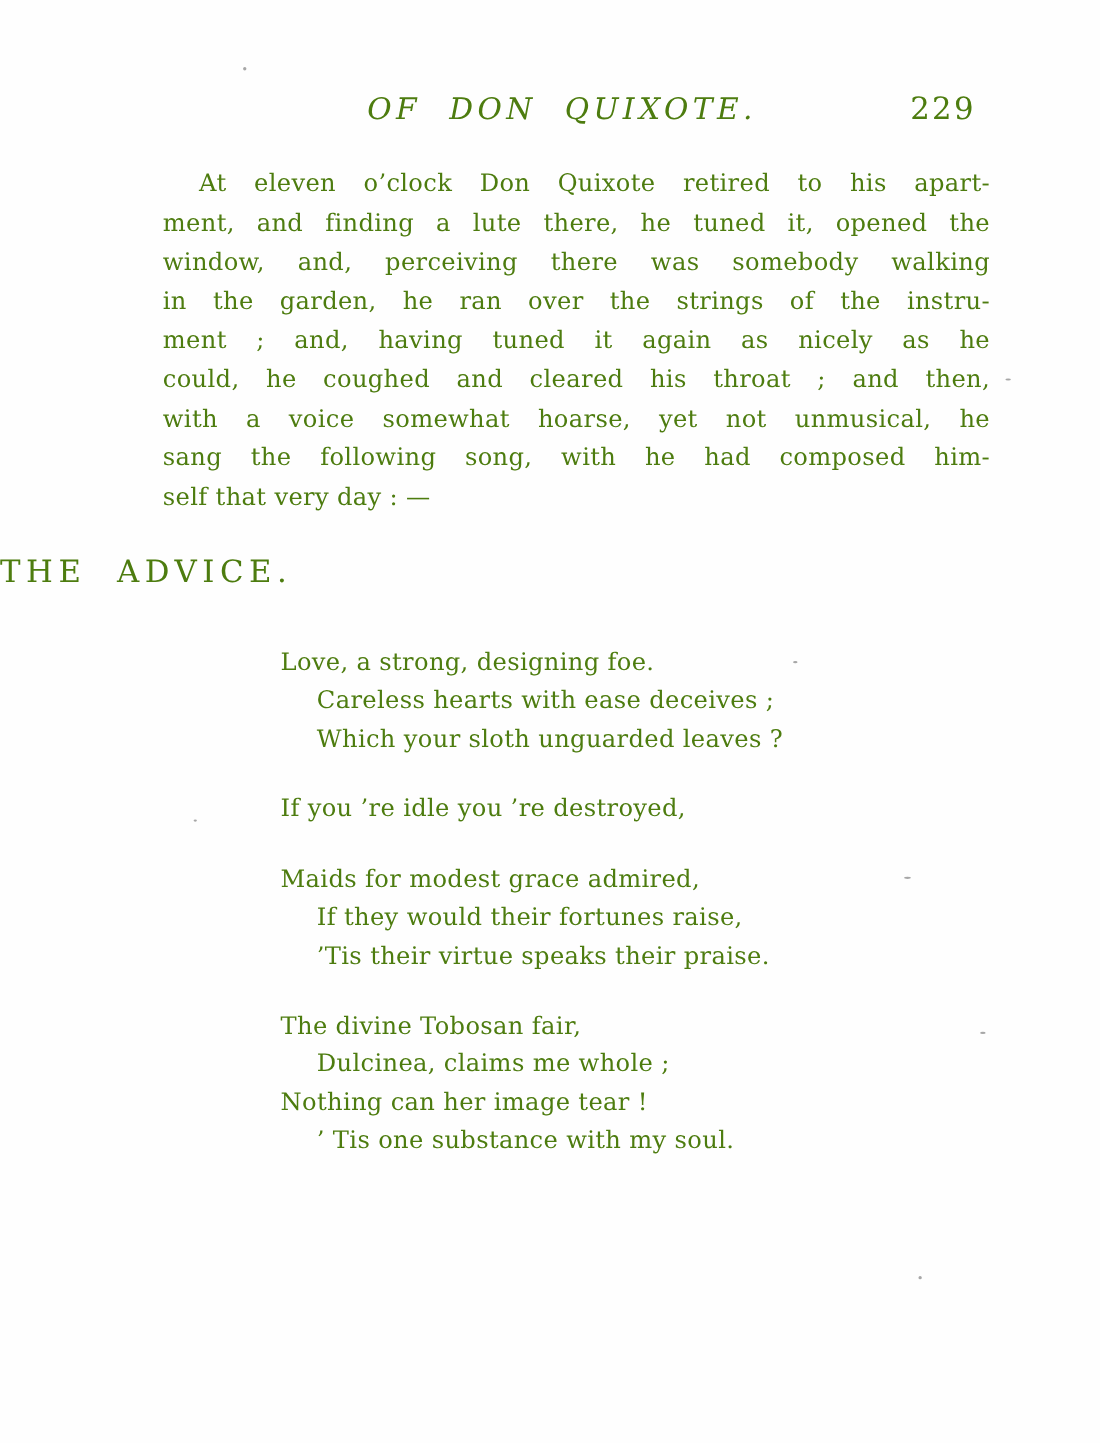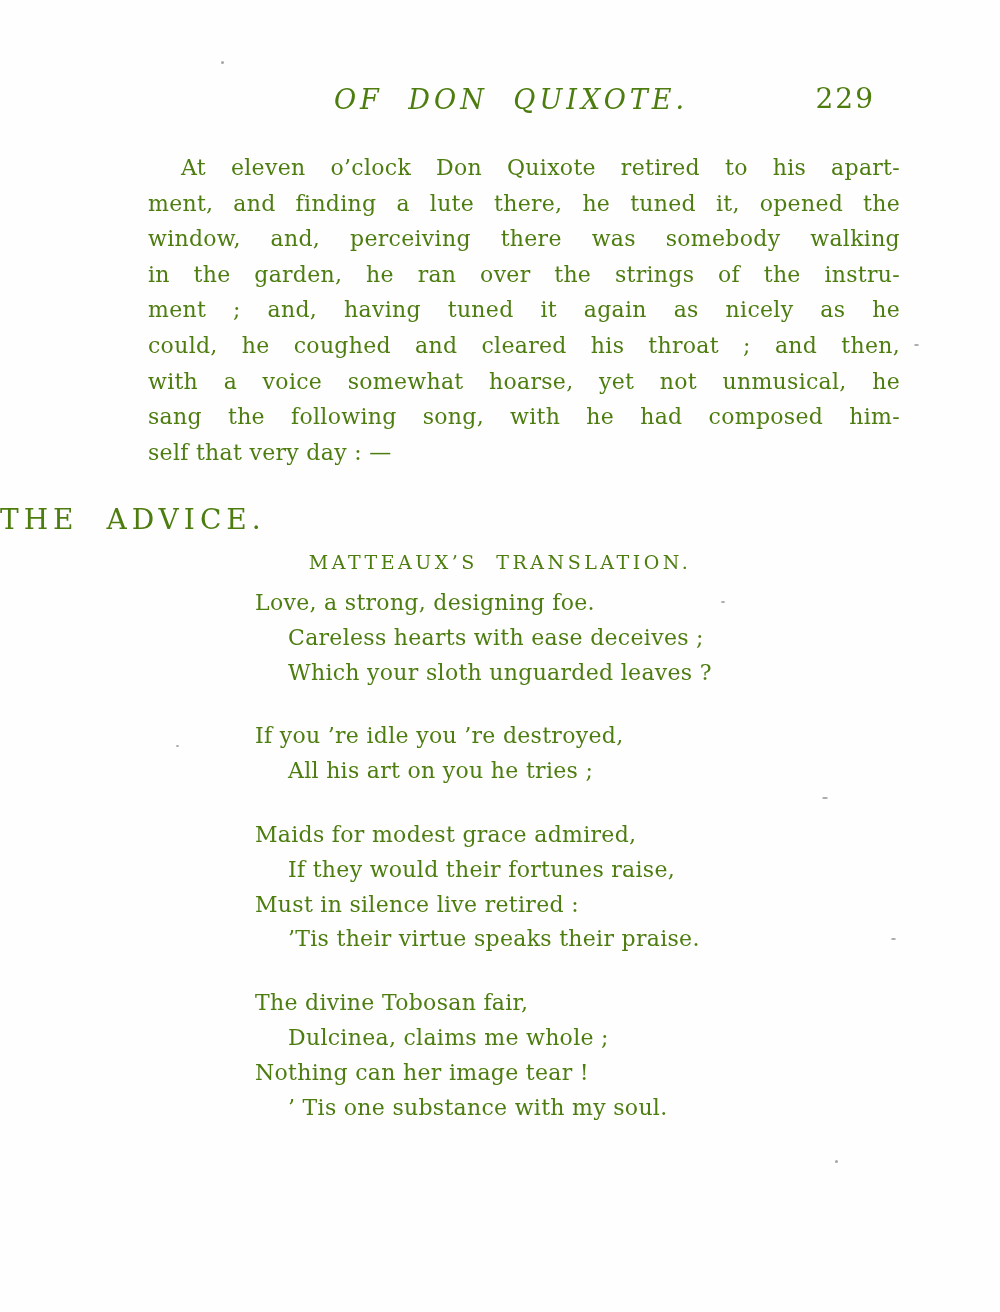--- a/index.html
+++ b/index.html
@@ -7,21 +7,21 @@
     position:relative; width:1000px; height:1312px;
     background:#fefefe; overflow:hidden;
     font-family:"DejaVu Serif","Liberation Serif",serif;
     color:#4d7c0f;
   }
   .header { position:absolute; top:84px; left:135px; width:752px; height:34px; }
   .header-title {
     position:absolute; left:0; right:0; top:0; text-align:center;
     font-style:italic; font-size:27px; letter-spacing:4px; word-spacing:13px;
   }
-  .page-number { position:absolute; right:12px; top:-2px; font-size:28px; letter-spacing:2px; }
+  .page-number { position:absolute; right:0; top:-2px; font-size:28px; letter-spacing:2px; }
 
   .paragraph {
     position:absolute; top:150px; left:148px; width:752px;
     font-size:22px; line-height:35.6px; letter-spacing:0.3px;
   }
   .pline { text-align:justify; text-align-last:justify; }
   .pline.first { text-indent:33px; }
   .pline.last { text-align-last:left; }
 
   .poem-title {
@@ -59,36 +59,33 @@
     <div class="pline">window, and, perceiving there was somebody walking</div>
     <div class="pline">in the garden, he ran over the strings of the instru-</div>
     <div class="pline">ment ; and, having tuned it again as nicely as he</div>
     <div class="pline">could, he coughed and cleared his throat ; and then,</div>
     <div class="pline">with a voice somewhat hoarse, yet not unmusical, he</div>
     <div class="pline">sang the following song, with he had composed him-</div>
     <div class="pline last">self that very day : —</div>
   </div>
 
   <div class="poem-title">THE ADVICE.</div>
-  <div class="poem-subtitle">MATTEAUX’S TRANSLATION.</div>
 
   <div class="poem">
     <div class="stanza">
       <div class="vline">Love, a strong, designing foe.</div>
       <div class="vline indent">Careless hearts with ease deceives ;</div>
       <div class="vline indent">Which your sloth unguarded leaves ?</div>
     </div>
     <div class="stanza">
       <div class="vline">If you ’re idle you ’re destroyed,</div>
-      <div class="vline indent">All his art on you he tries ;</div>
     </div>
     <div class="stanza">
       <div class="vline">Maids for modest grace admired,</div>
       <div class="vline indent">If they would their fortunes raise,</div>
-      <div class="vline">Must in silence live retired :</div>
       <div class="vline indent">’Tis their virtue speaks their praise.</div>
     </div>
     <div class="stanza">
       <div class="vline">The divine Tobosan fair,</div>
       <div class="vline indent">Dulcinea, claims me whole ;</div>
       <div class="vline">Nothing can her image tear !</div>
       <div class="vline indent">’ Tis one substance with my soul.</div>
     </div>
   </div>
 

